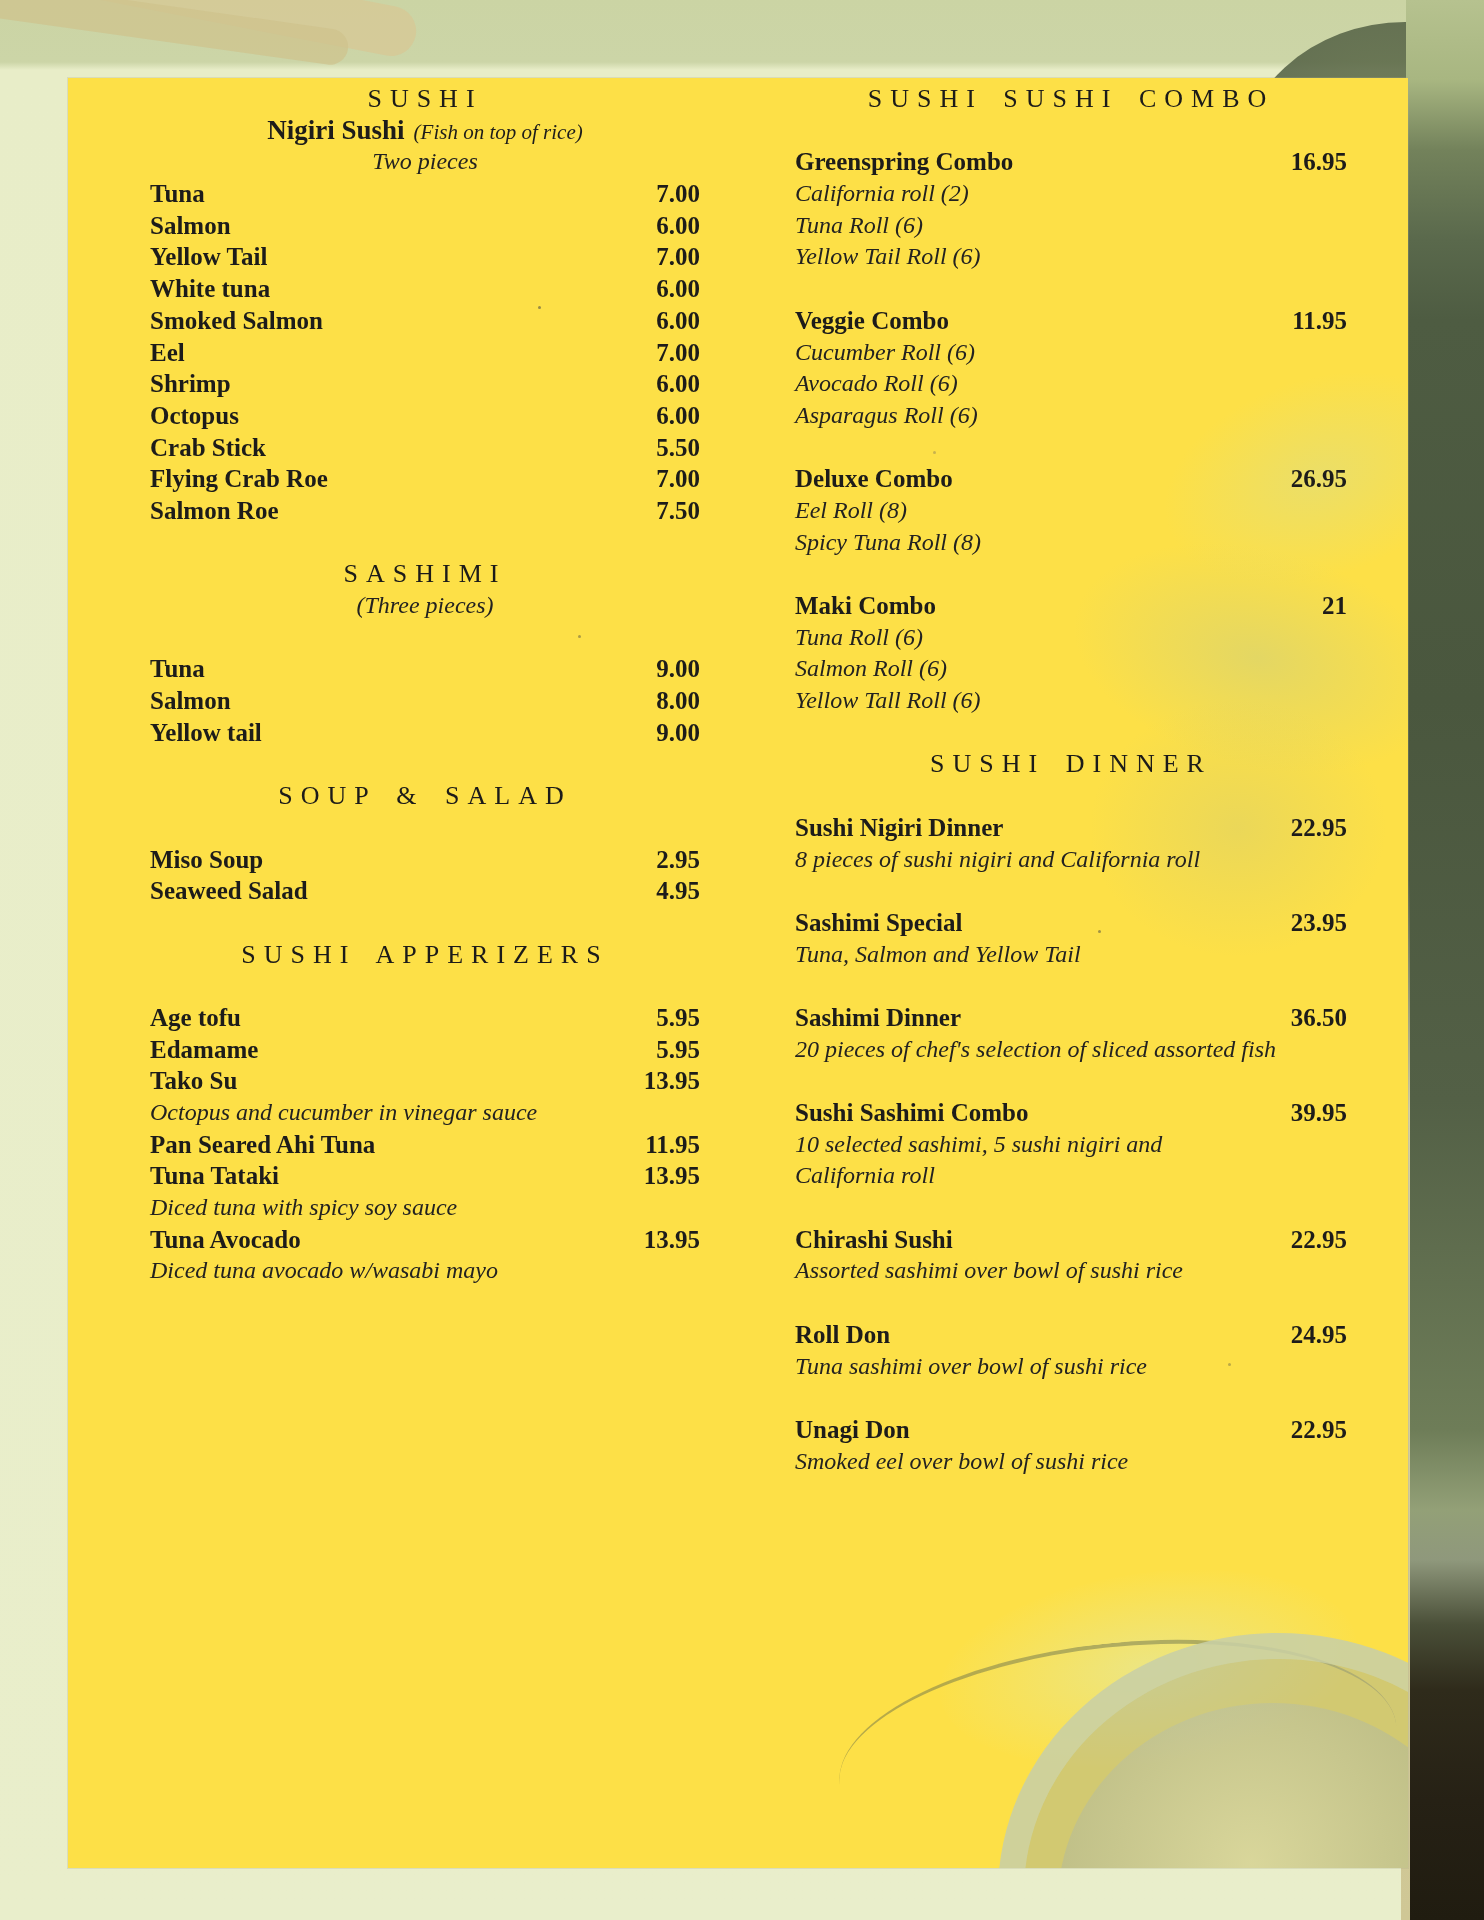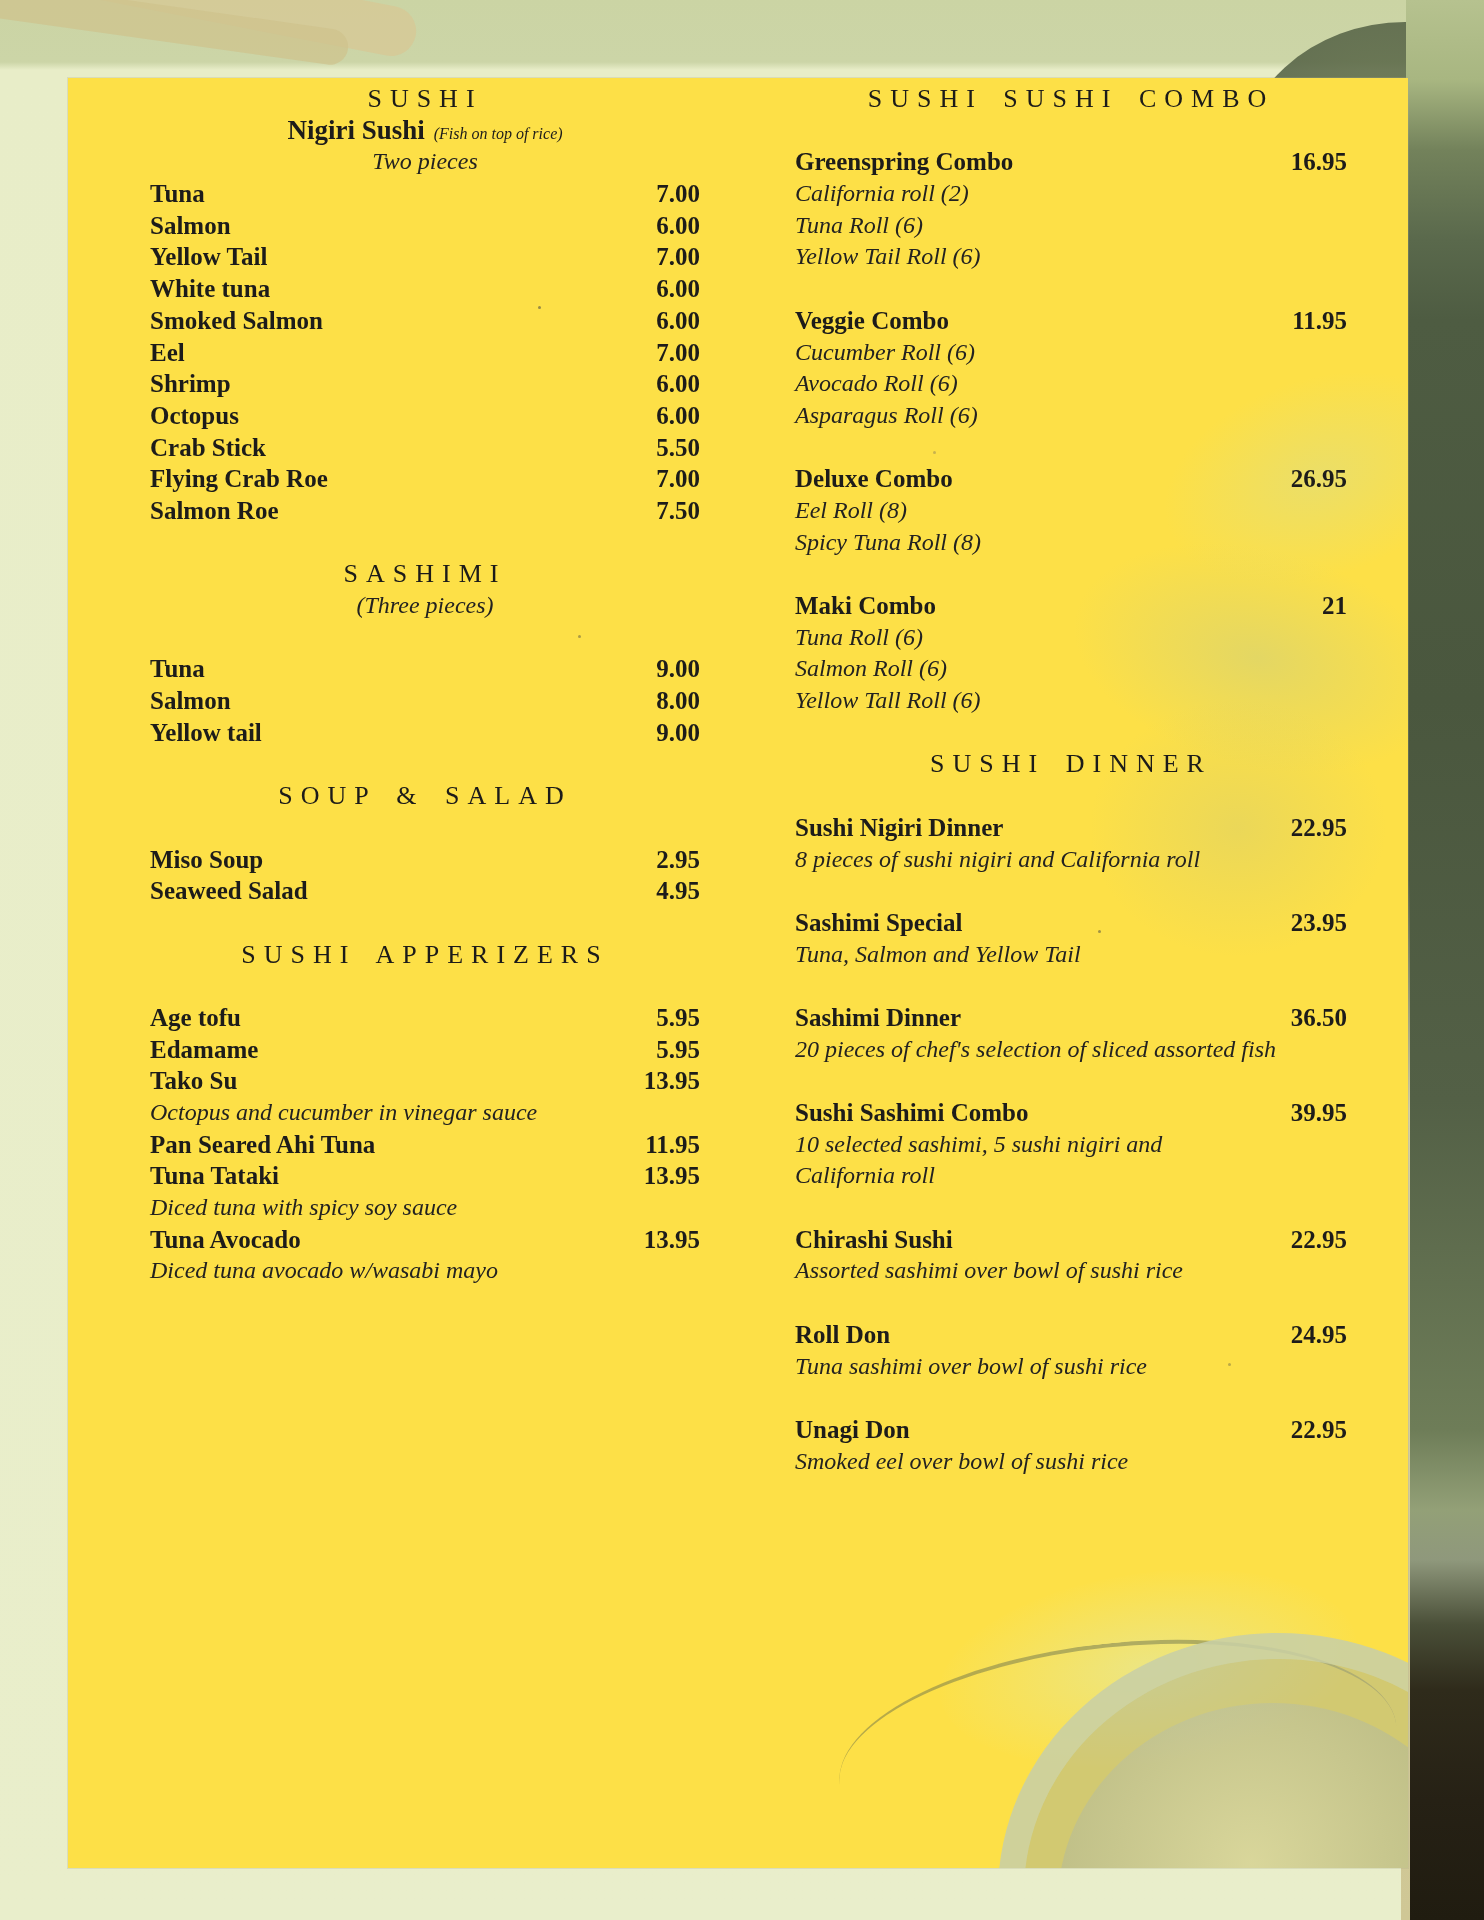--- a/index.html
+++ b/index.html
@@ -50,21 +50,21 @@
   .col-right{left:727px;width:552px;}
   .hdr,.line,.row,.sp{height:31.7px;line-height:31.7px;white-space:nowrap;}
   .hdr{text-align:center;font-size:26px;letter-spacing:8px;word-spacing:6px;font-weight:400;color:#1c1b19;}
   .row{display:flex;justify-content:space-between;gap:8px;}
   .nm{font-weight:700;font-size:25px;}
   .pr{font-weight:700;font-size:25px;}
   .line{font-size:24px;}
   .center{text-align:center;}
   .it{font-style:italic;font-size:24px;color:#232220;}
   .sub-b{font-weight:700;font-size:27px;}
-  .sub-i{font-style:italic;font-size:16px;margin-left:9px;}
+  .sub-i{font-style:italic;font-size:21px;margin-left:9px;}
 </style>
 </head>
 <body>
 
 <div class="stick1"></div>
 <div class="stick2"></div>
 <div class="bowl-top"></div>
 <div class="band-right"></div>
 <div class="band-sliver"></div>
 

